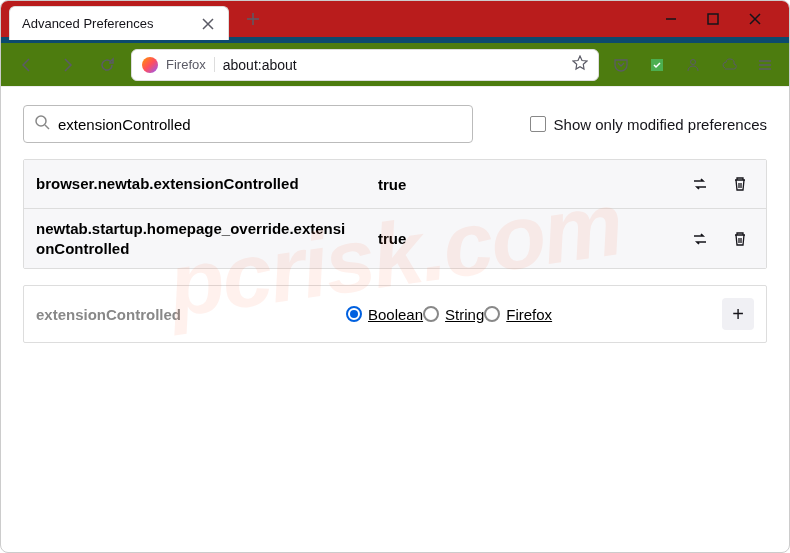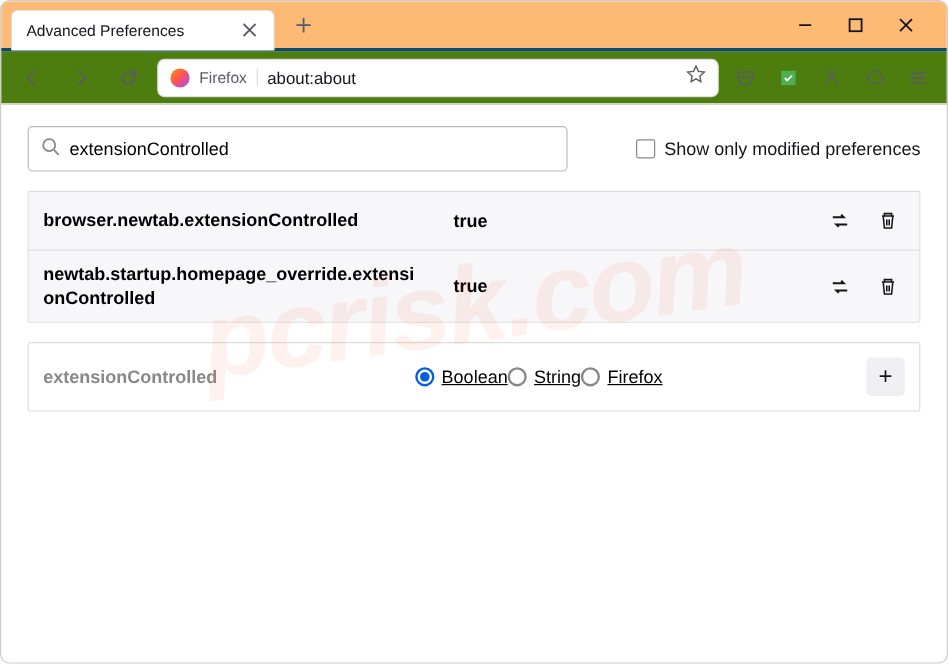--- a/index.html
+++ b/index.html
@@ -1,17 +1,17 @@
 <!DOCTYPE html>
 <html><head>
 <meta charset="utf-8">
 <style>
 * { margin: 0; padding: 0; box-sizing: border-box; font-family: -apple-system, BlinkMacSystemFont, "Segoe UI", Arial, sans-serif; }
 body { width: 790px; height: 553px; background: #fff; border: 1px solid #ccc; border-radius: 8px; overflow: hidden; position: relative; }
-.titlebar { display: flex; align-items: center; height: 42px; background: #fdba74; border-bottom: 3px solid #0c4a6e; padding: 0 8px; }
+.titlebar { display: flex; align-items: center; height: 42px; background: #b91c1c; border-bottom: 6px solid #0c4a6e; padding: 0 8px; }
 .tab { display: flex; align-items: center; background: #fff; border-radius: 6px 6px 0 0; height: 34px; margin-top: 8px; padding: 0 12px; width: 220px; border: 1px solid #ddd; border-bottom: none; }
 .tab-title { flex: 1; font-size: 13px; color: #15141a; }
 .tab-close { width: 16px; height: 16px; display: flex; align-items: center; justify-content: center; cursor: pointer; color: #5b5b66; }
 .new-tab { width: 28px; height: 28px; display: flex; align-items: center; justify-content: center; cursor: pointer; color: #5b5b66; margin-left: 10px; }
 .win-controls { margin-left: auto; display: flex; gap: 22px; padding-right: 16px; }
 .win-btn { width: 20px; height: 20px; display: flex; align-items: center; justify-content: center; cursor: pointer; color: #15141a; }
 .toolbar { display: flex; align-items: center; height: 44px; background: #4d7c0f; padding: 0 10px; gap: 8px; border-bottom: 1px solid #eee; }
 .nav-btn { width: 32px; height: 32px; display: flex; align-items: center; justify-content: center; cursor: pointer; color: #5b5b66; border-radius: 4px; }
 .urlbar { flex: 1; display: flex; align-items: center; height: 32px; background: #fff; border: 1px solid #ddd; border-radius: 6px; padding: 0 10px; gap: 8px; }
 .firefox-logo { width: 16px; height: 16px; background: linear-gradient(135deg, #ff9500, #ff4f5e, #9059ff); border-radius: 50%; }

